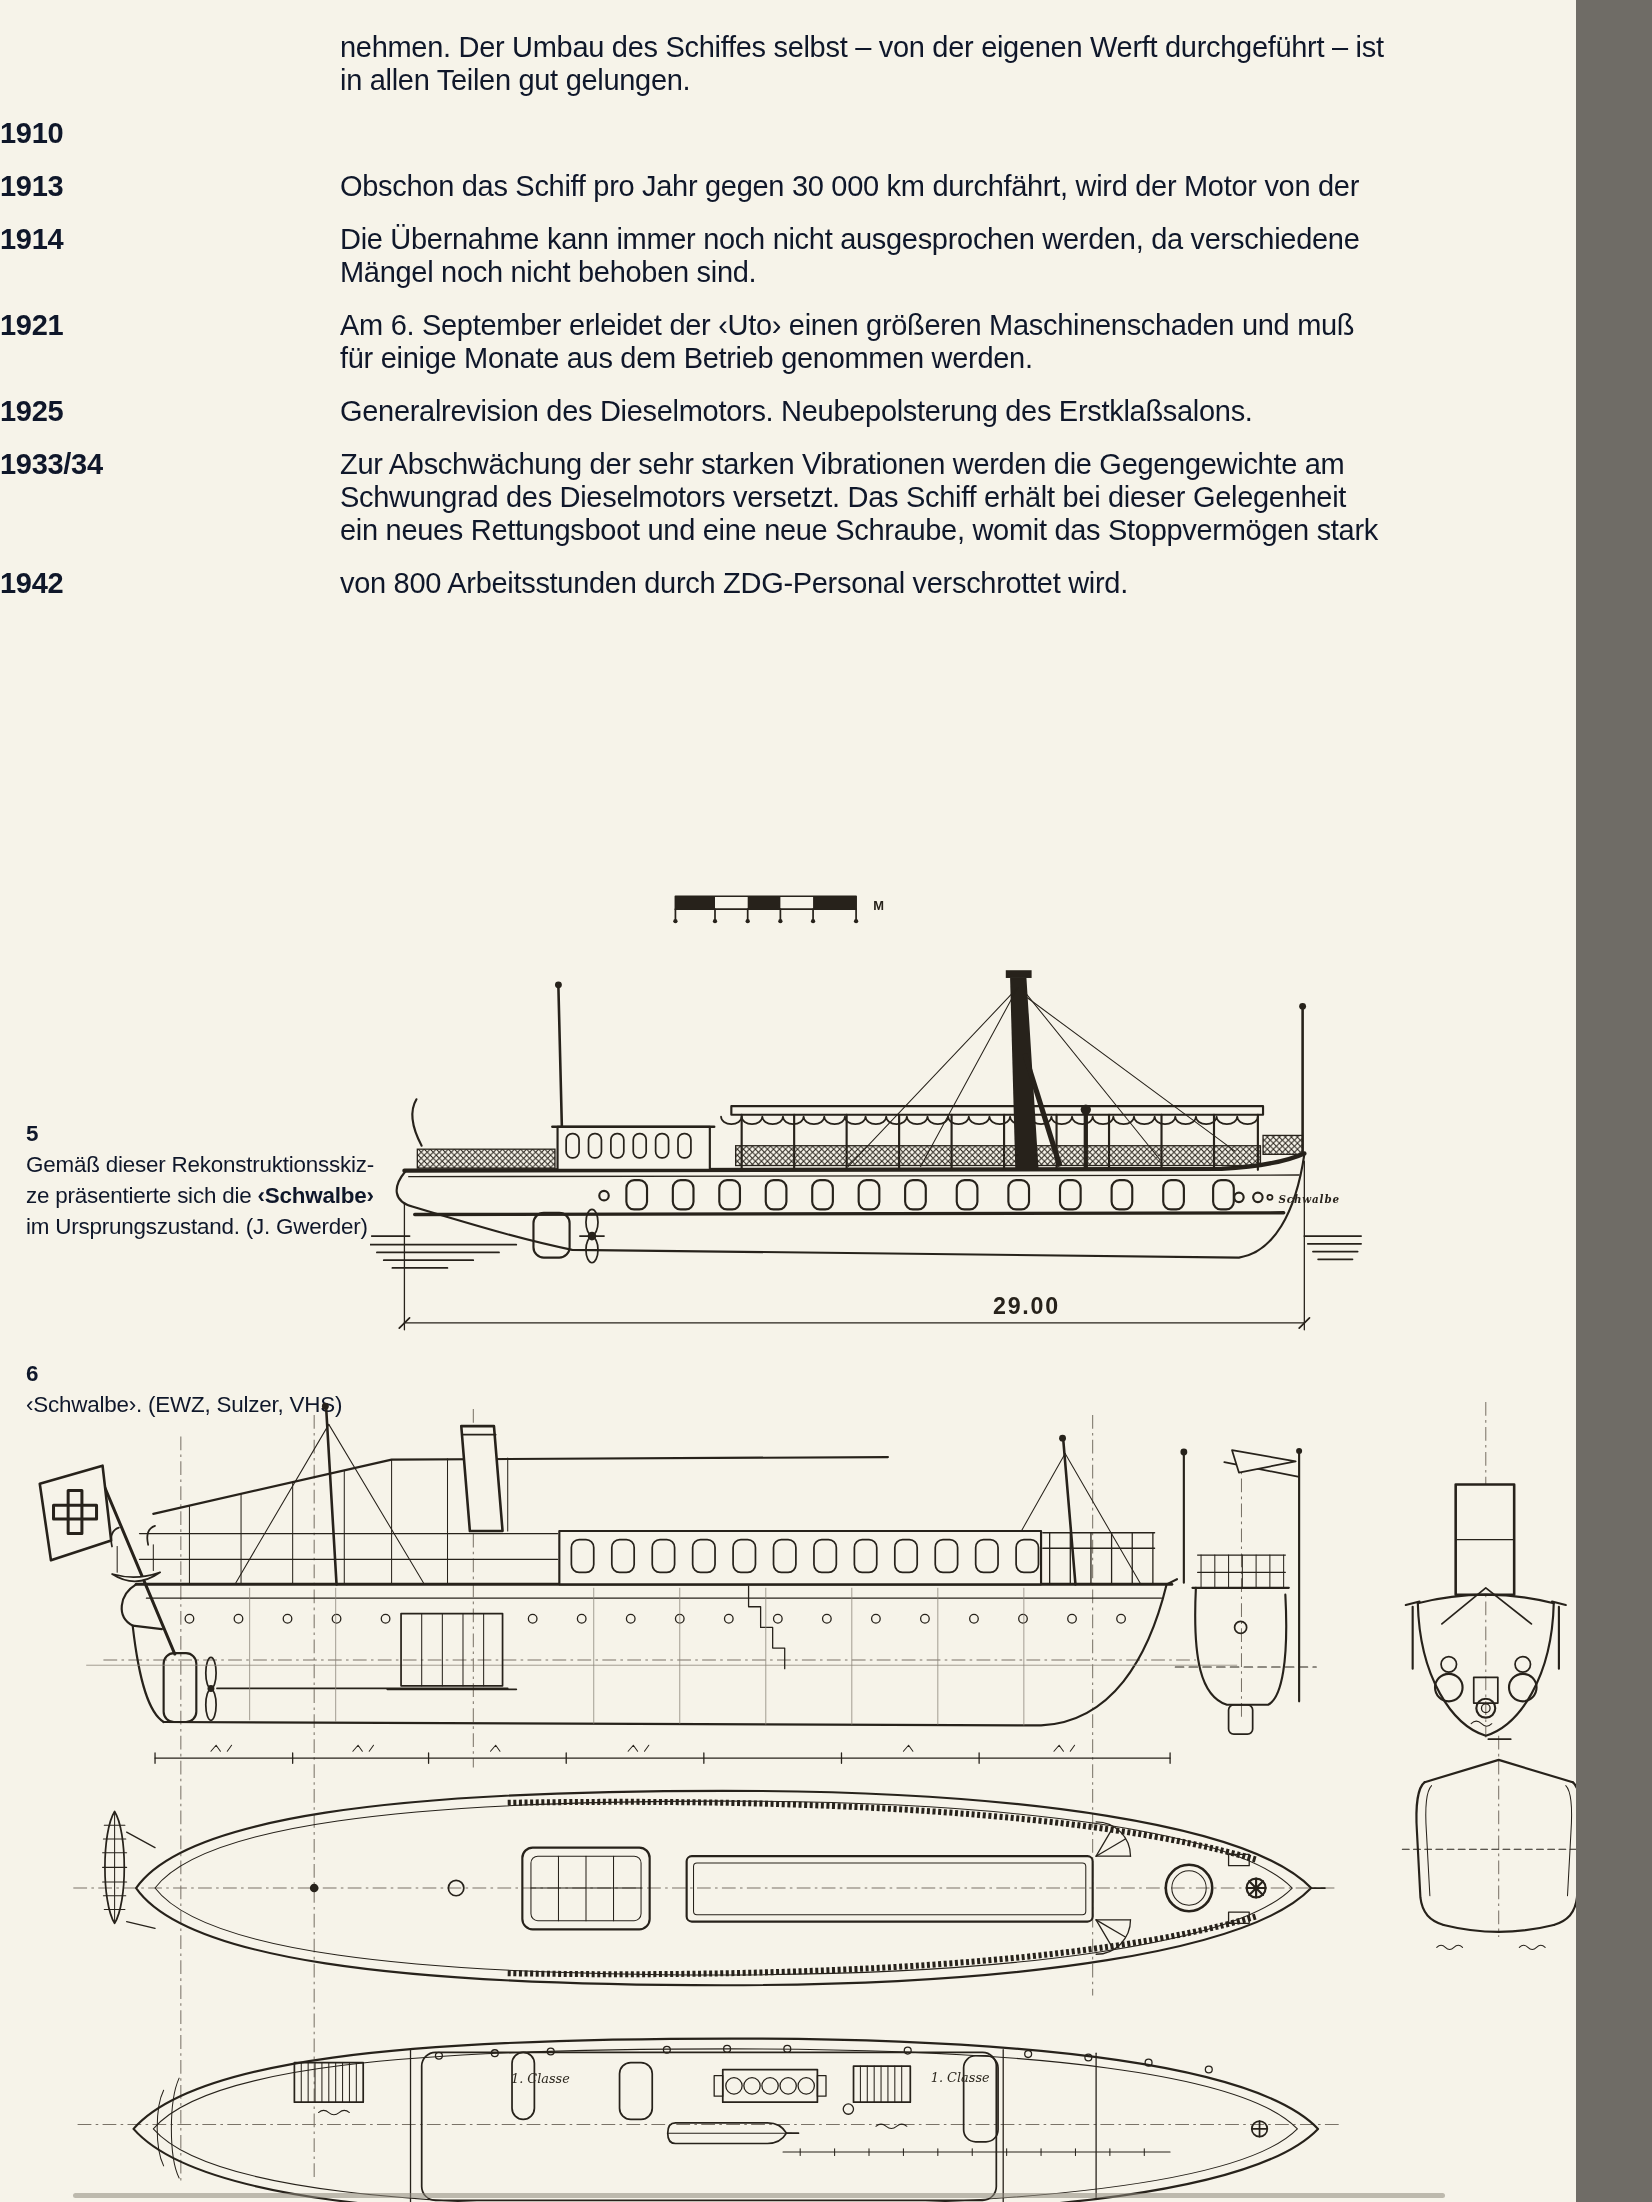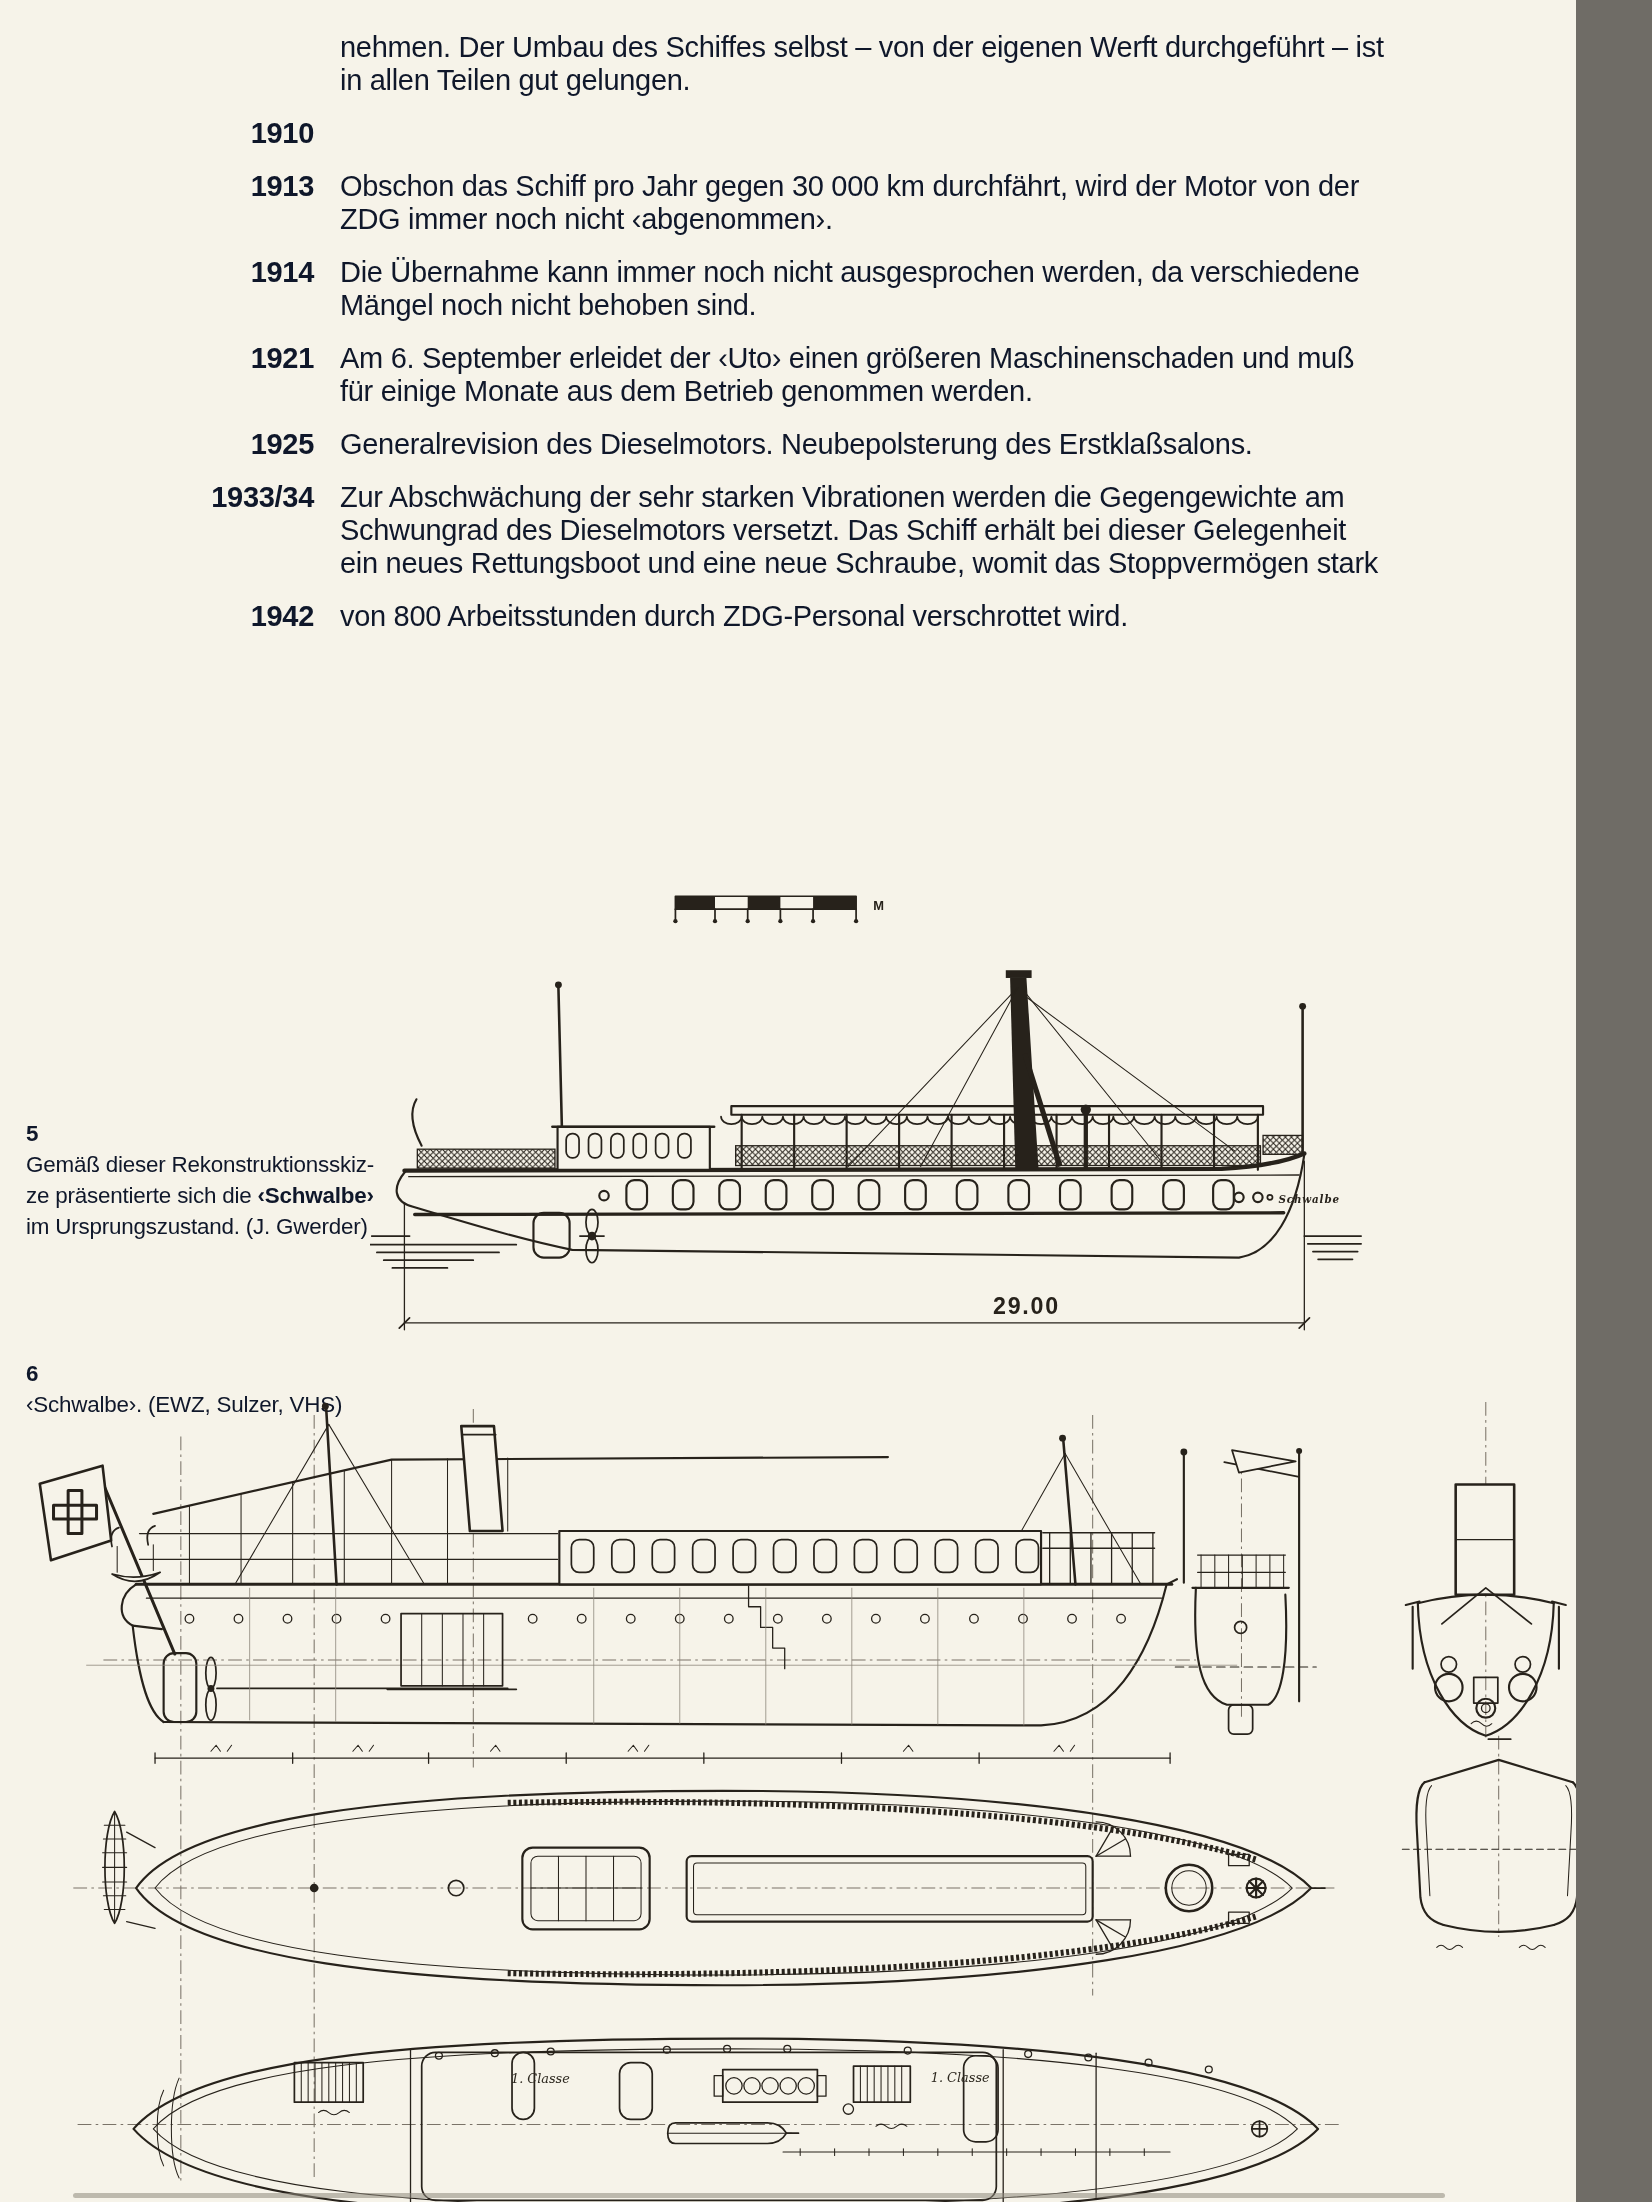--- a/index.html
+++ b/index.html
@@ -1,21 +1,21 @@
 <!DOCTYPE html>
 <html style="font-size:13.8px"><head>
 <meta charset="utf-8">
 <style>
   html,body{margin:0;padding:0;background:#6f6c66;}
   .page{position:relative;width:1576px;height:2203px;background:#f6f3e9;overflow:hidden;
         font-family:"Liberation Sans",sans-serif;color:#0f172a;}
   
   .timeline{position:absolute;left:0;top:31px;width:1618px;}
   .entry{display:flex;margin-bottom:20px;}
-  .entry .year{flex:0 0 314px;text-align:right;font-weight:bold;font-size:29px;line-height:33px;letter-spacing:-0.3px;}
+  .entry .year{flex:0 0 314px;font-weight:bold;font-size:29px;line-height:33px;letter-spacing:-0.3px;}
   .entry .body{margin-left:26px;font-size:29px;line-height:33px;letter-spacing:-0.3px;}
   .line{display:block;white-space:nowrap;}
   
   .caption{position:absolute;left:26px;font-size:22.4px;line-height:31px;letter-spacing:-0.2px;width:413px;}
   .caption .fig-num{font-weight:bold;display:block;}
   #caption5{top:1118px;}
   #caption6{top:1358px;}
   sup.fn{font-size:0.62em;vertical-align:super;font-weight:bold;}
   
   svg.fig{position:absolute;}
@@ -51,21 +51,20 @@
     </div>
 
     <div class="entry">
       <div class="year">1910</div>
     </div>
 
     <div class="entry">
       <div class="year">1913</div>
       <div class="body">
         <span class="line">Obschon das Schiff pro Jahr gegen 30 000 km durchfährt, wird der Motor von der</span>
-        <span class="line">ZDG immer noch nicht ‹abgenommen›.</span>
       </div>
     </div>
 
     <div class="entry">
       <div class="year">1914</div>
       <div class="body">
         <span class="line">Die Übernahme kann immer noch nicht ausgesprochen werden, da verschiedene</span>
         <span class="line">Mängel noch nicht behoben sind.</span>
       </div>
     </div>

